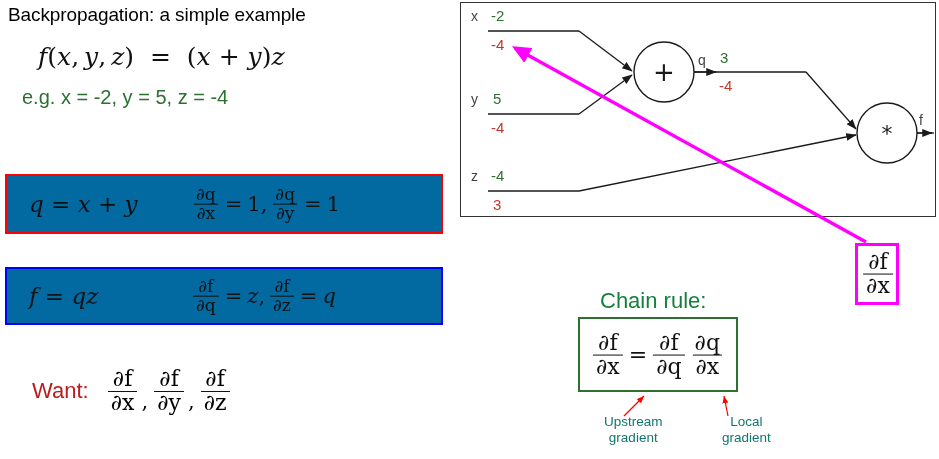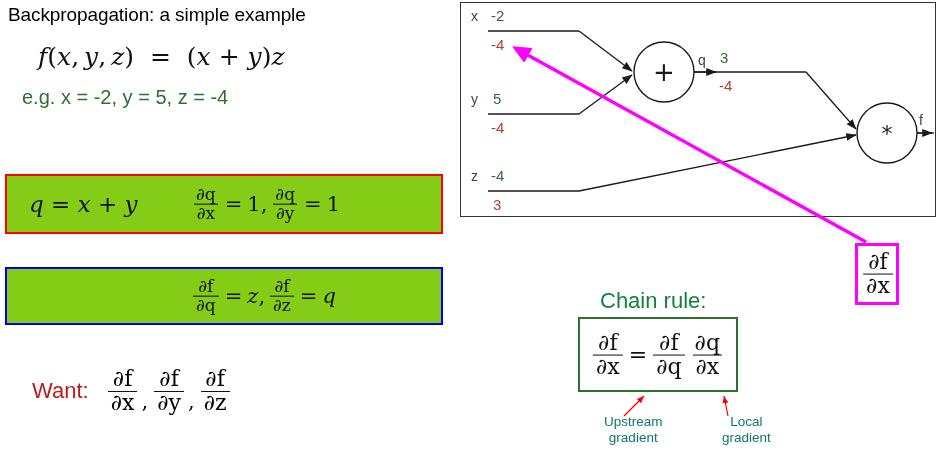--- a/index.html
+++ b/index.html
@@ -39,21 +39,21 @@
     left: 22px; top: 86px;
     font-size: 20px;
     color: #2d7030;
     white-space: nowrap;
     text-align: center;
   }
 
   
   .eqbox {
     box-sizing: border-box;
-    background: #84cc16;
+    background: #0369a1;
   }
   #q-box {
     left: 5px; top: 174px;
     width: 438px; height: 60px;
     border: 2px solid #ff0000;
   }
   #f-box {
     left: 5px; top: 267px;
     width: 438px; height: 58px;
     border: 2px solid #0000ff;
@@ -209,20 +209,23 @@
     <span class="frac med" style="margin-left:5px">
       <span class="num">∂q</span>
       <span class="den">∂y</span>
     </span>
     <span class="op">=</span>
     <span>1</span>
   </div>
 </div>
 
 <div class="abs eqbox" id="f-box">
+  <div class="eq-left">
+    <span class="mi">f</span> = <span class="mi">qz</span>
+  </div>
   <div class="eq-right">
     <span class="frac med">
       <span class="num">∂f</span>
       <span class="den">∂q</span>
     </span>
     <span class="op">=</span>
     <span class="mi">z</span>
     <span>,</span>
     <span class="frac med" style="margin-left:5px">
       <span class="num">∂f</span>

